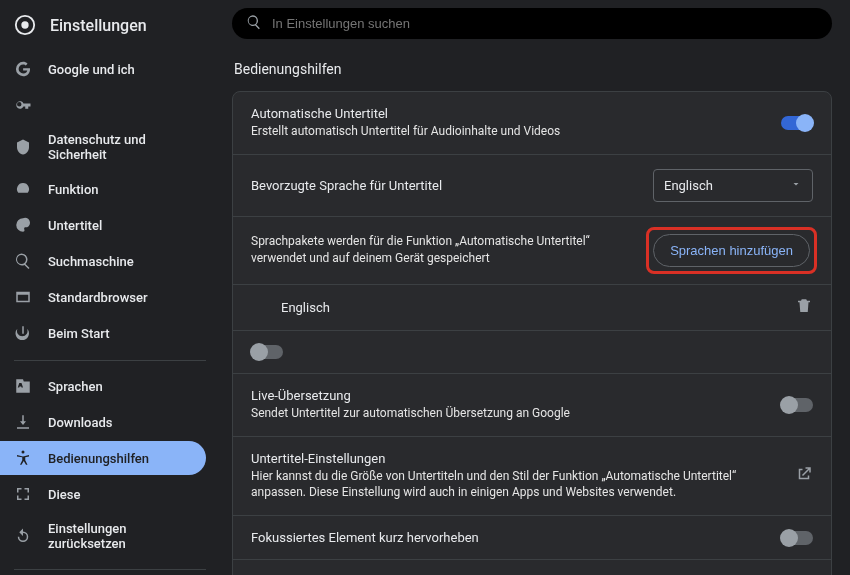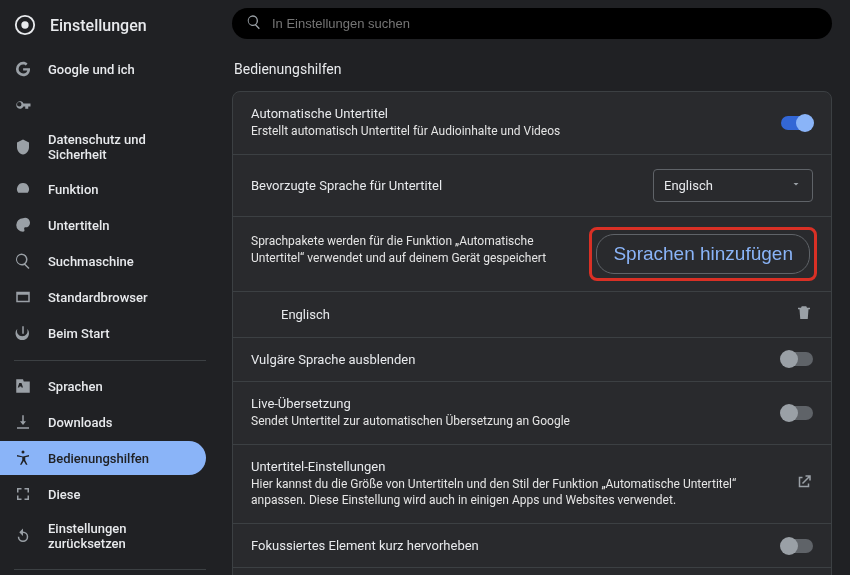--- a/index.html
+++ b/index.html
@@ -60,21 +60,21 @@
 
 .select {
   border: 1px solid #5f6368; border-radius: 4px; padding: 8px 10px;
   display: flex; align-items: center; gap: 36px; color: #e8eaed; cursor: pointer;
   font-size: 13px; min-width: 160px; justify-content: space-between;
 }
 .select svg { width: 12px; height: 12px; fill: #9aa0a6; }
 
 .pill-btn {
   border: 1px solid #5f6368; color: #8ab4f8; border-radius: 18px;
-  padding: 8px 16px; font-size: 19px; cursor: pointer; background: transparent;
+  padding: 8px 16px; font-size: 13px; cursor: pointer; background: transparent;
   white-space: nowrap;
 }
 .highlight-box {
   border: 3px solid #d93025; border-radius: 8px; padding: 4px; margin: -4px;
 }
 .subrow { display: flex; align-items: center; justify-content: space-between;
   padding: 12px 18px 12px 48px; border-bottom: 1px solid #3c4043; }
 .trash svg { width: 18px; height: 18px; fill: #9aa0a6; }
 .launch-icon svg { width: 18px; height: 18px; fill: #9aa0a6; }
 
@@ -127,21 +127,21 @@
             </svg>
           </span>
         <span class="nav-label">Funktion</span>
       </div>
       <div class="nav-item">
         <span class="nav-icon">
             <svg viewBox="0 0 24 24">
               <path d="M12 3a9 9 0 000 18c1.5 0 2-1 2-2s-.5-1.5-.5-2.5 1-1.5 2-1.5h2A5 5 0 0012 3z"></path>
             </svg>
           </span>
-        <span class="nav-label">Untertiteln</span>
+        <span class="nav-label">Untertitel</span>
       </div>
       <div class="nav-item">
         <span class="nav-icon">
             <svg viewBox="0 0 24 24">
               <path d="M10 2a8 8 0 015.3 13.9l5.4 5.4-1.4 1.4-5.4-5.4A8 8 0 1110 2zm0 2a6 6 0 100 12 6 6 0 000-12z"></path>
             </svg>
           </span>
         <span class="nav-label">Suchmaschine</span>
       </div>
       <div class="nav-item">
@@ -255,23 +255,20 @@
       <div class="subrow">
         <span>Englisch</span>
         <span class="trash">
           <svg viewBox="0 0 24 24">
               <path d="M6 7h12l-1 13H7L6 7zm3-4h6l1 2h4v2H4V5h4l1-2z"></path>
             </svg>
         </span>
       </div>
 
       <div class="row">
-        <div class="row-text">
-            <div class="row-title">Vulgäre Sprache ausblenden</div>
-          </div>
         <div class="toggle">
             <div class="knob"></div>
           </div>
       </div>
 
       <div class="row">
         <div class="row-text">
           <div class="row-title">Live-Übersetzung</div>
           <div class="row-desc">Sendet Untertitel zur automatischen Übersetzung an Google</div>
         </div>

